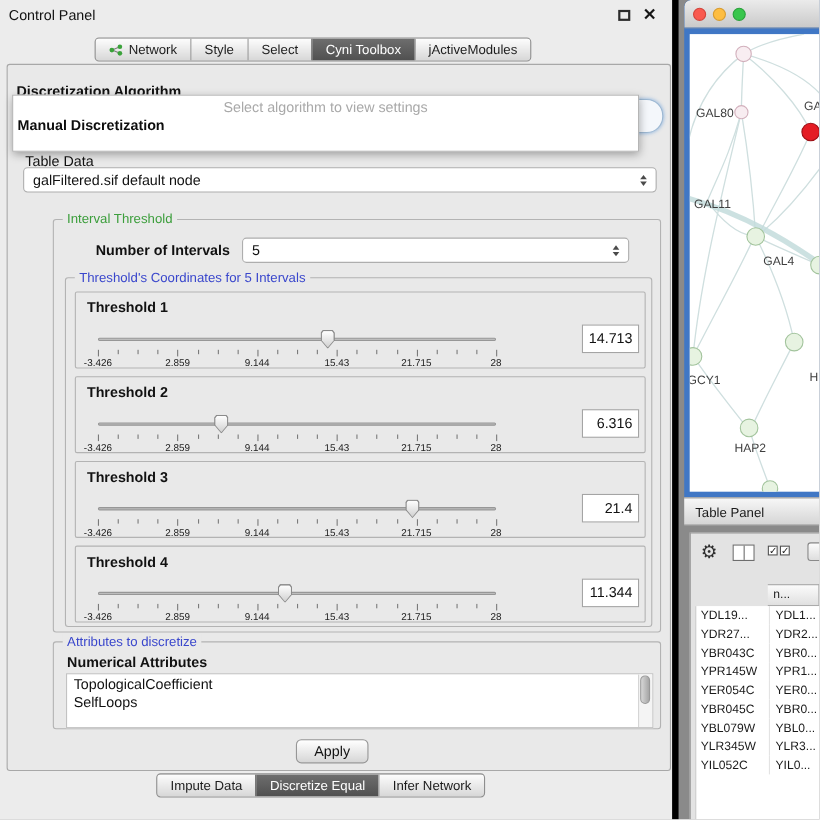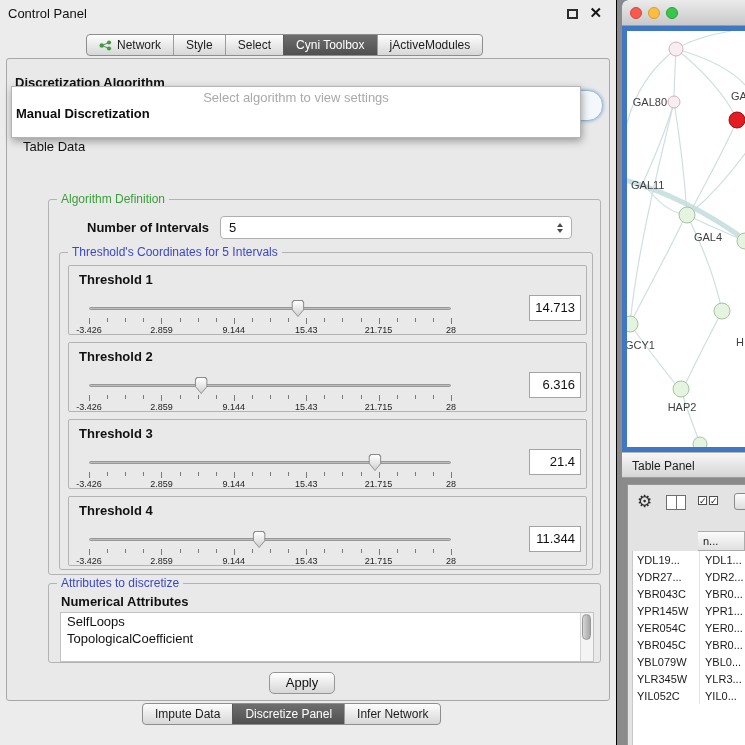--- a/index.html
+++ b/index.html
@@ -1,20 +1,20 @@
 <!DOCTYPE html>
 <html><head>
 <meta charset="utf-8">
 <style>
   *{box-sizing:border-box;margin:0;padding:0;}
   body{font-family:"Liberation Sans",sans-serif;}
   #app{position:relative;width:745px;height:745px;background:#8a8a8a;overflow:hidden;font-family:"Liberation Sans",sans-serif;}
 
   
-  #cp{position:absolute;left:0;top:0;width:617px;height:745px;background:#ececec;border-right:1px solid #000000;}
+  #cp{position:absolute;left:0;top:0;width:617px;height:745px;background:#ececec;border-right:6px solid #000000;}
   #cp-title{position:absolute;left:8px;top:6px;font-size:13px;color:#111;}
   #cp-float{position:absolute;right:38px;top:9px;width:11px;height:10px;border:2px solid #2c2c2c;background:transparent;}
   #cp-close{position:absolute;right:14px;top:4px;font-size:15px;font-weight:bold;color:#151515;}
 
   
   .seg{position:absolute;display:flex;height:22px;border:1px solid #8e8e8e;border-radius:4px;overflow:hidden;background:linear-gradient(#fdfdfd,#d7d7d7);}
   .seg .tab{display:flex;align-items:center;gap:5px;padding:0 12px;font-size:12px;color:#1c1c1c;border-left:1px solid #9c9c9c;white-space:nowrap;cursor:default;}
   .seg .tab:first-child{border-left:none;}
   .seg .tab.sel{background:linear-gradient(#6e6e6e,#505050);color:#fff;border-left-color:#5a5a5a;}
   #top-seg{left:86px;top:34px;}
@@ -139,23 +139,30 @@
     <div id="main">
       <div id="algo-label">Discretization Algorithm</div>
       <div id="algo-combo-frag"></div>
 
       <div id="algo-popup">
         <div id="popup-prompt">Select algorithm to view settings</div>
         <div id="popup-item-0" class="popup-item">Manual Discretization</div>
       </div>
 
       <div id="tabledata-label">Table Data</div>
+      <div id="tabledata-combo" class="combo">
+        <span class="val">galFiltered.sif default node</span>
+        <span class="stepper">
+            <i class="up"></i>
+            <i class="down"></i>
+          </span>
+      </div>
 
       <div id="interval-group" class="group">
-        <span class="gtitle green">Algorithm Definition</span>
+        <span class="gtitle green">Interval Threshold</span>
         <div id="noi-label">Number of Intervals</div>
         <div id="noi-combo" class="combo">
           <span class="val">5</span>
           <span class="stepper">
               <i class="up"></i>
               <i class="down"></i>
             </span>
         </div>
 
         <div id="thresh-group" class="group">
@@ -313,38 +320,38 @@
             <div class="tvalue">11.344</div>
           </div>
         </div>
       </div>
 
       <div id="attr-group" class="group">
         <span class="gtitle blue">Attributes to discretize</span>
         <div id="attr-label">Numerical Attributes</div>
         <div id="attr-list">
           <div id="attr-items">
+              <div class="attr-item">TopologicalCoefficient</div>
               <div class="attr-item">SelfLoops</div>
-              <div class="attr-item">TopologicalCoefficient</div>
             </div>
           <div id="attr-scroll">
               <div id="attr-thumb"></div>
             </div>
         </div>
       </div>
 
       <div id="apply-btn">Apply</div>
     </div>
 
     <div id="bottom-seg" class="seg">
       <div class="tab">
           <span>Impute Data</span>
         </div>
       <div class="tab sel">
-          <span>Discretize Panel</span>
+          <span>Discretize Equal</span>
         </div>
       <div class="tab">
           <span>Infer Network</span>
         </div>
     </div>
   </div>
 
   <div id="net-win">
     <div id="net-titlebar">
       <div id="light-red" class="light"></div>

